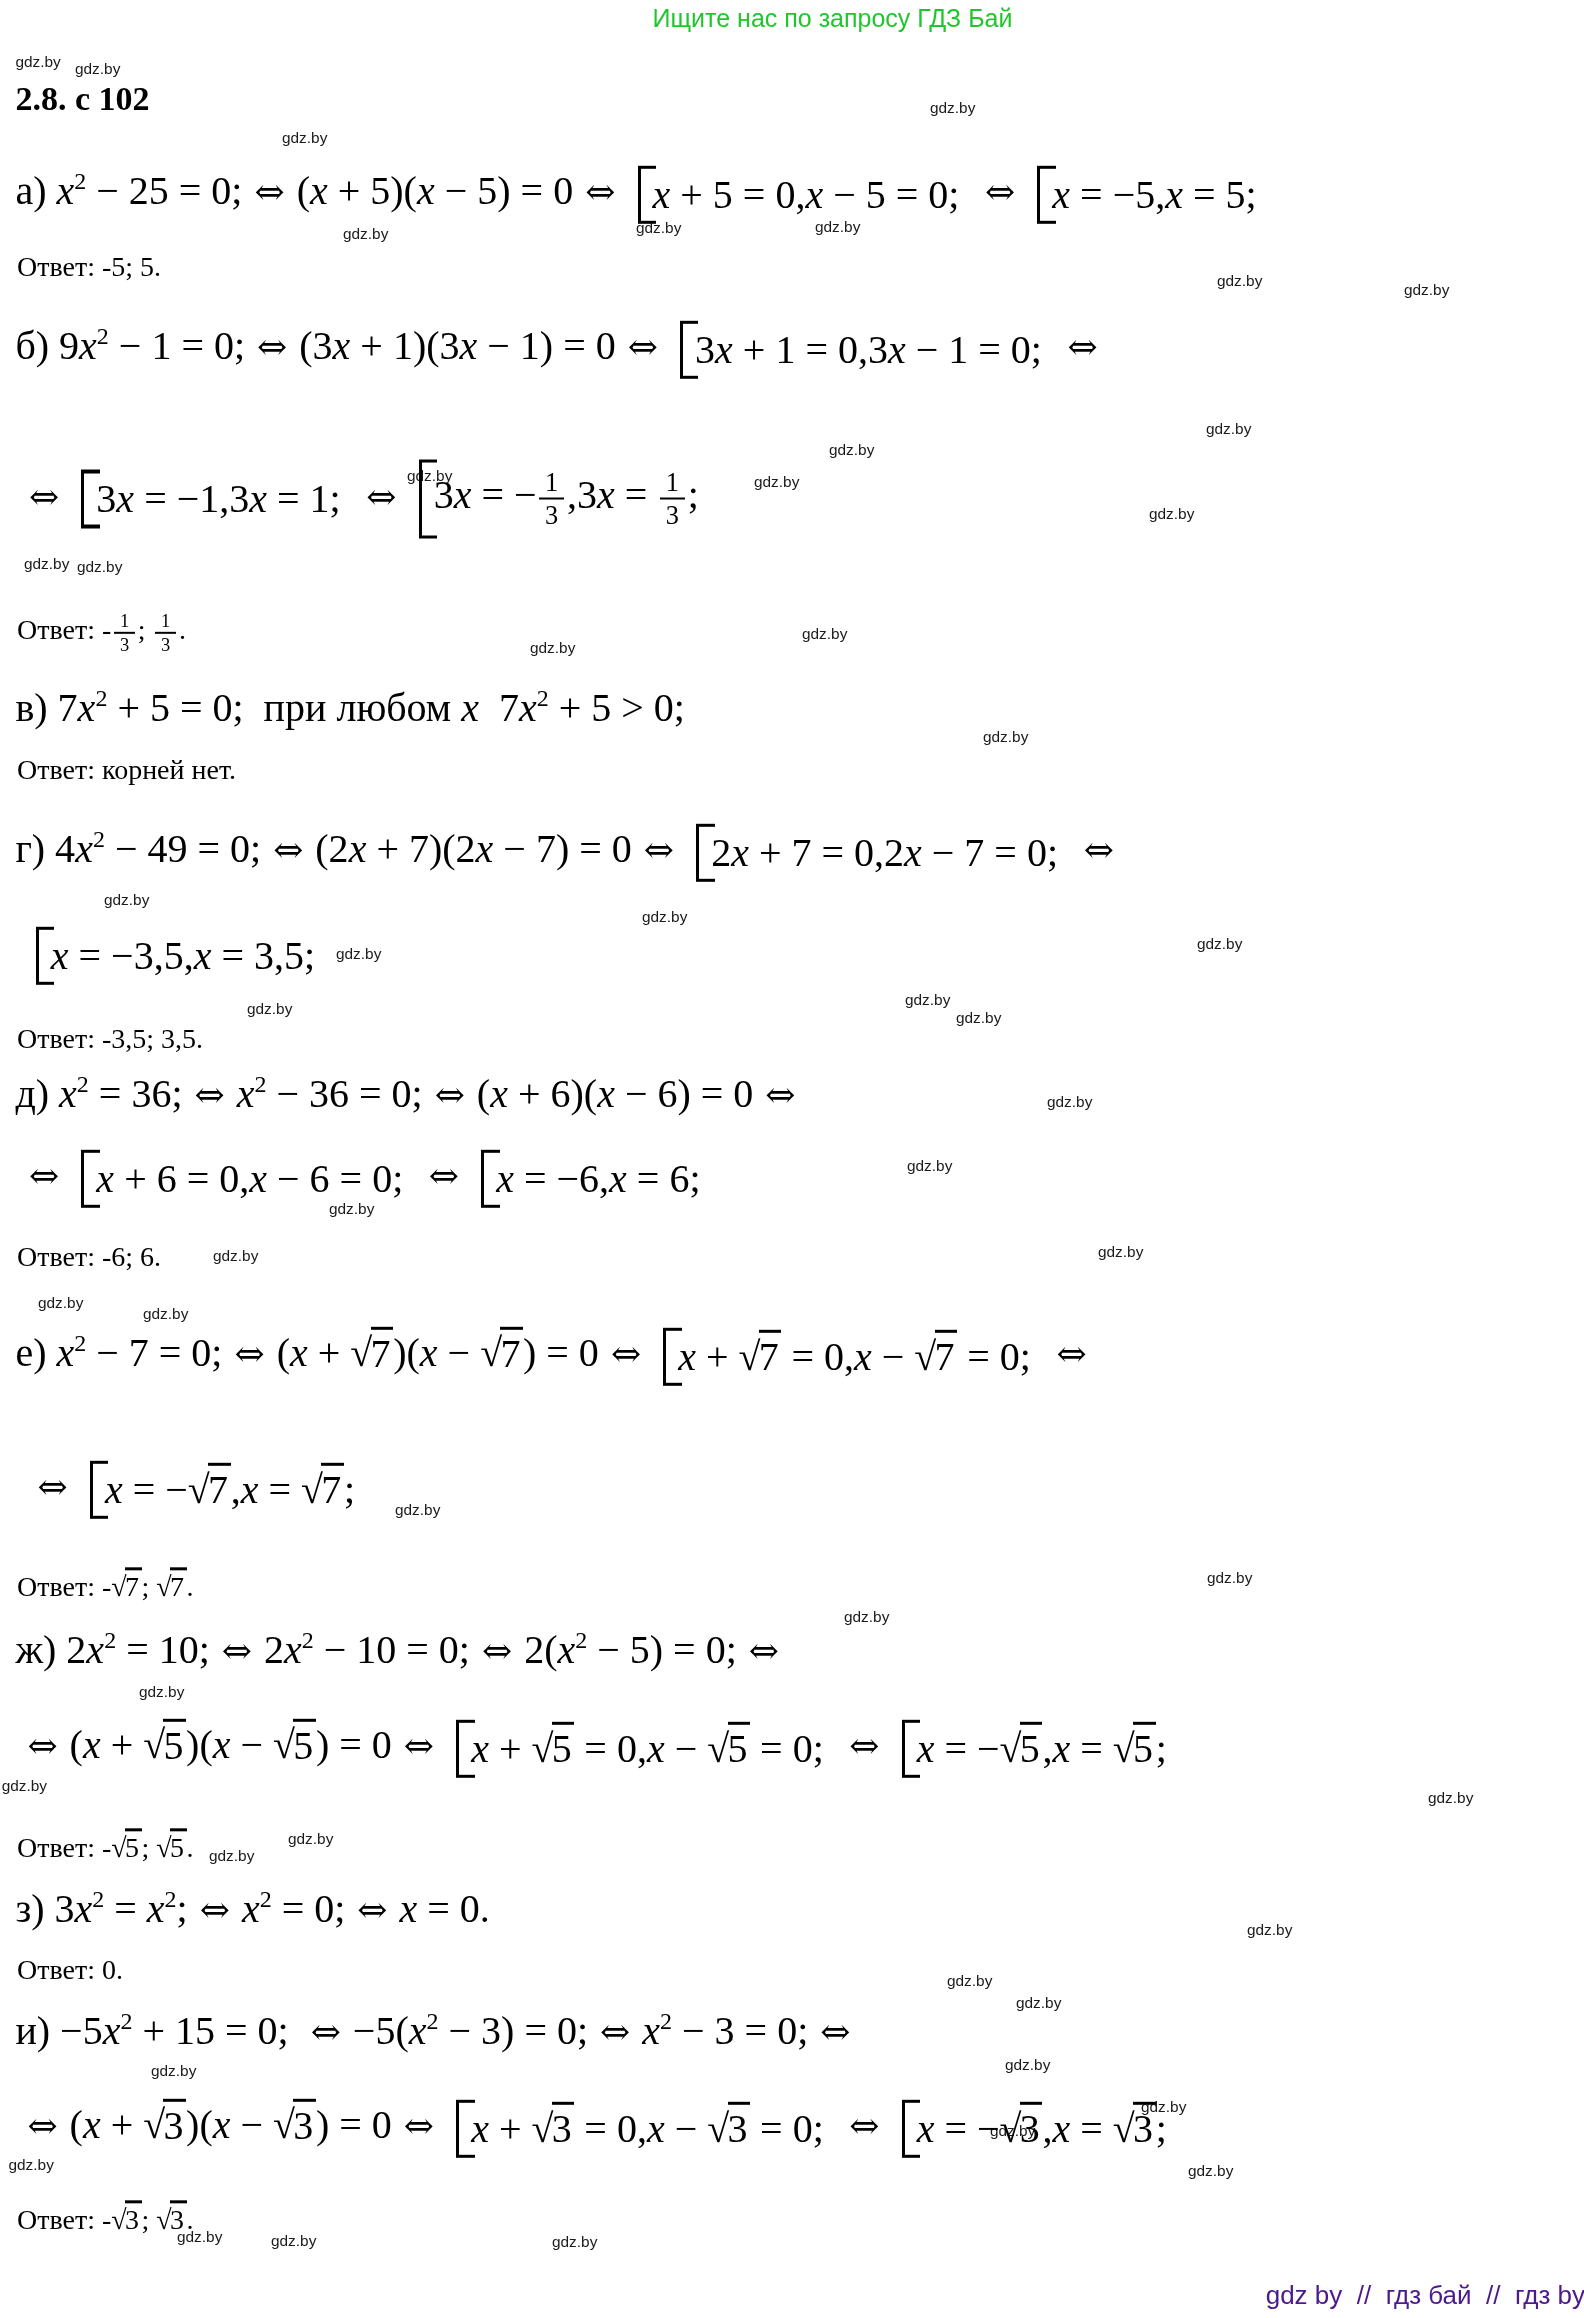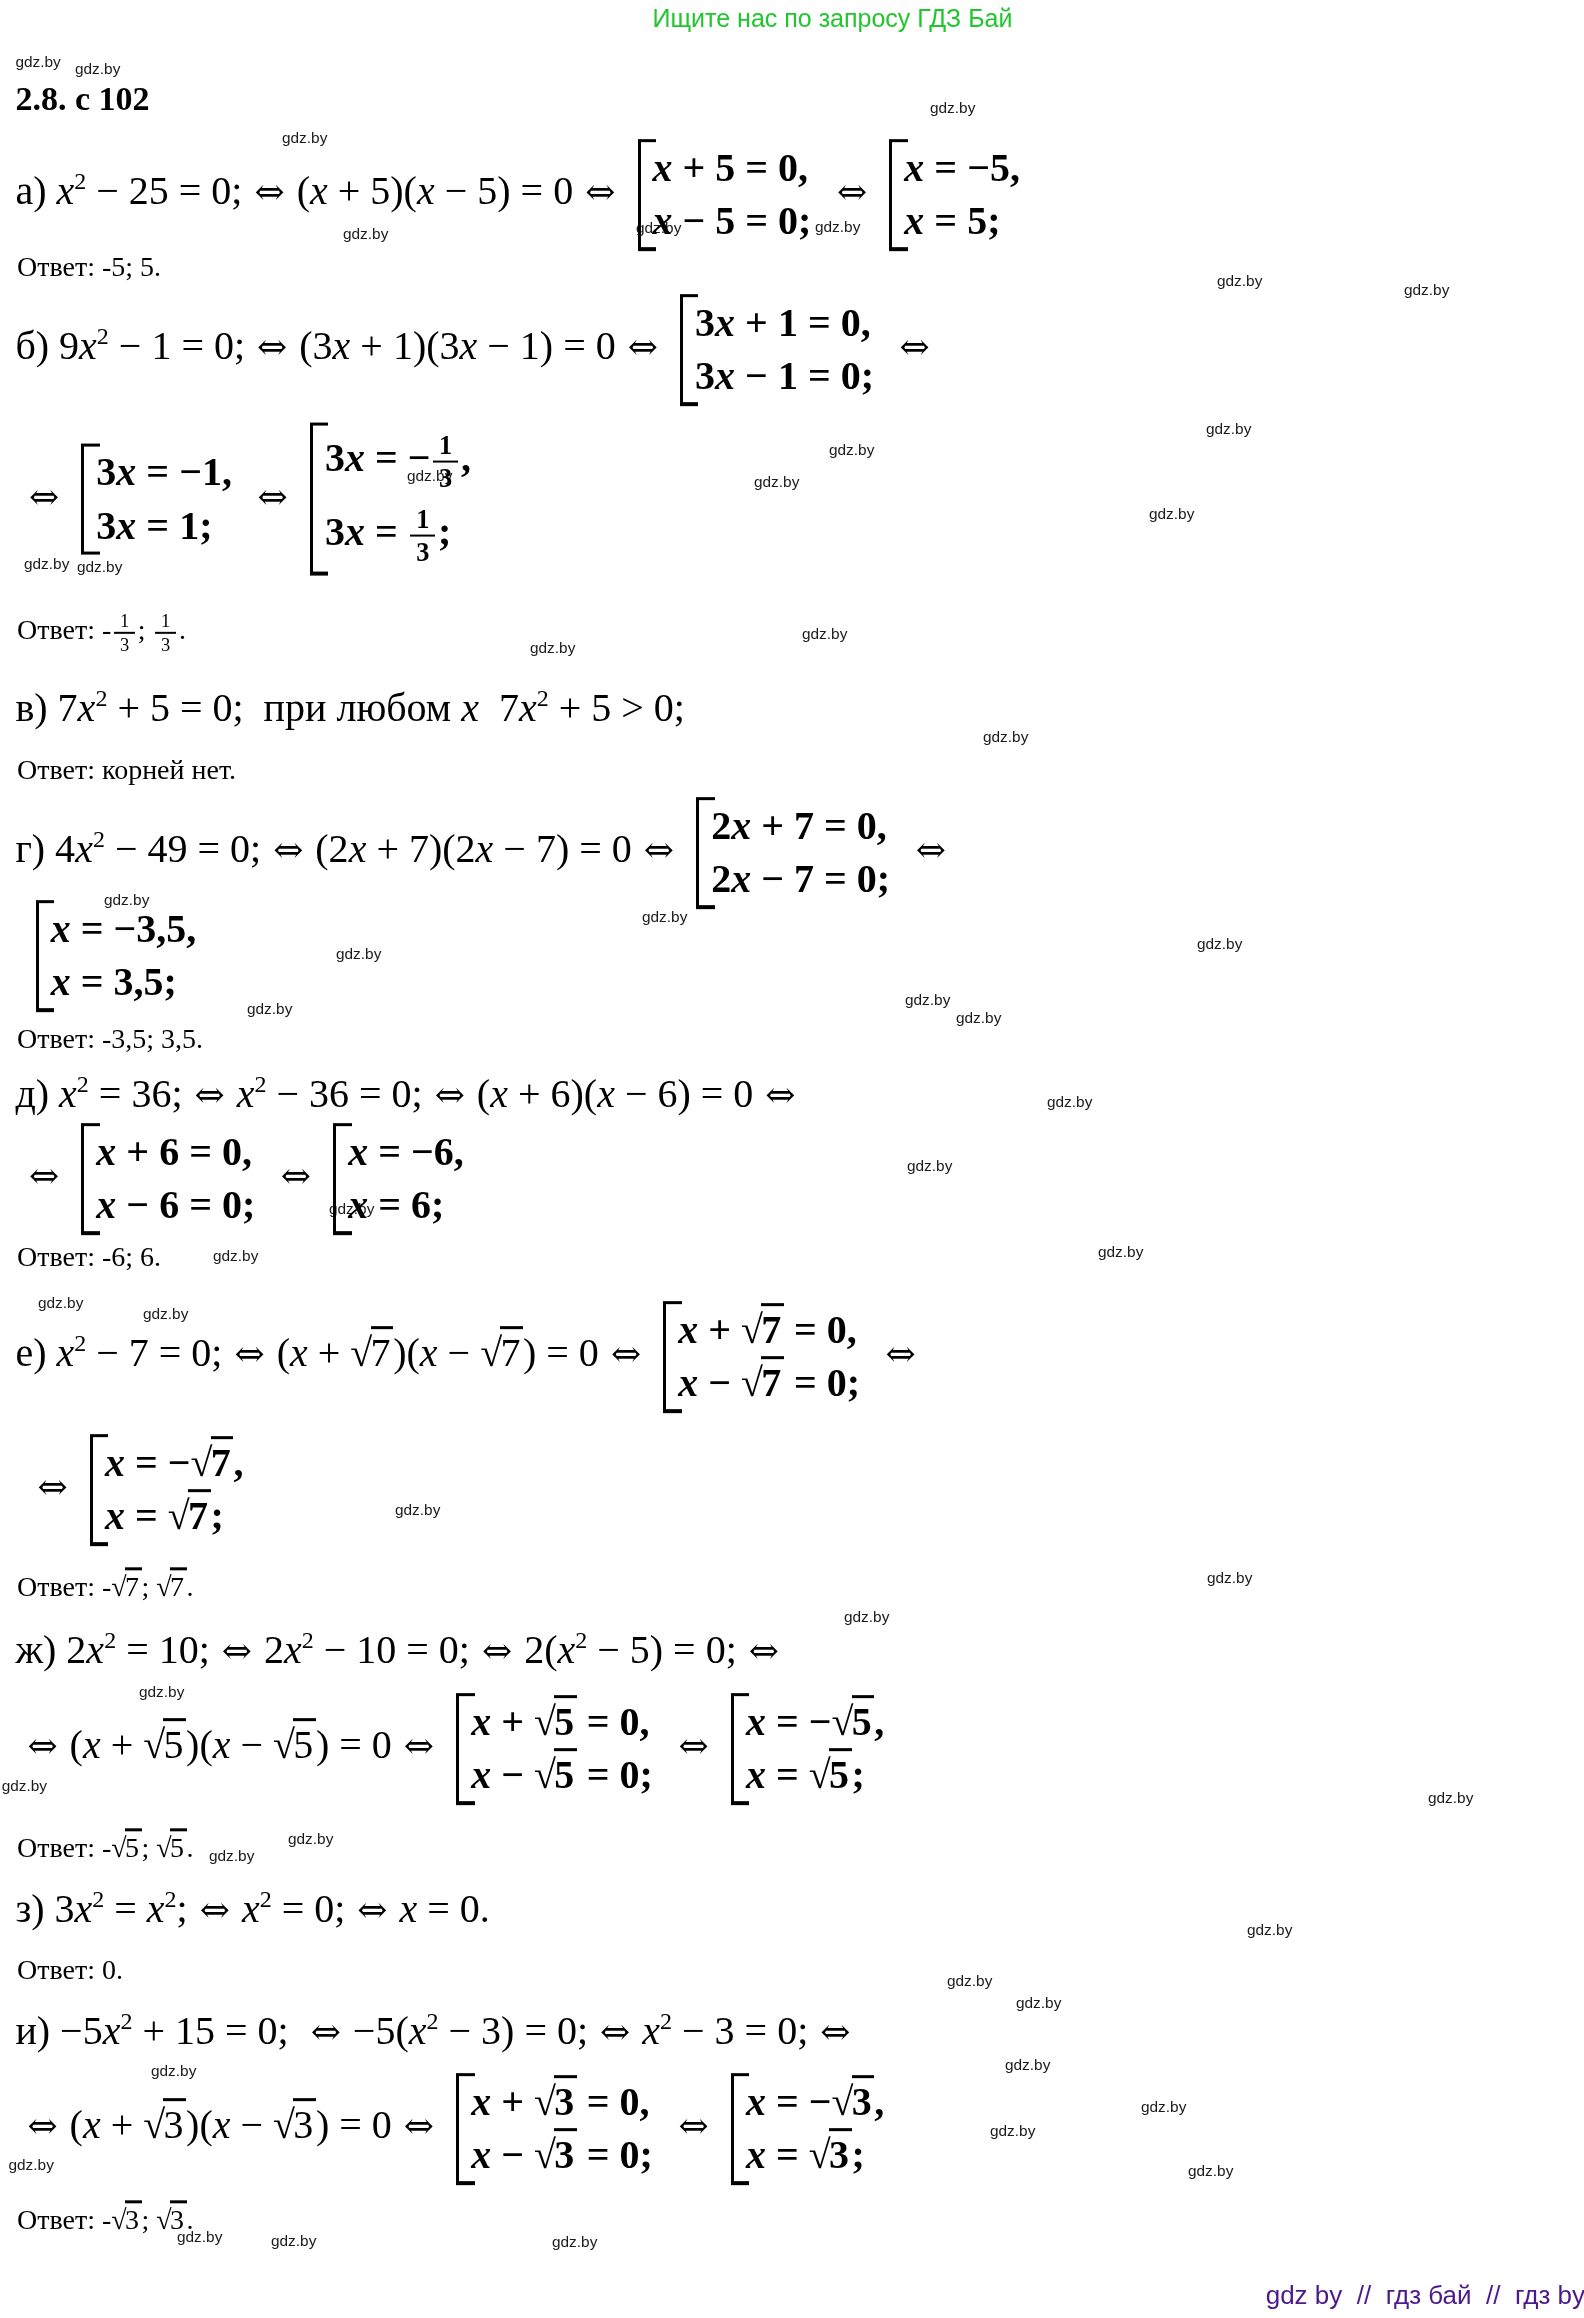--- a/index.html
+++ b/index.html
@@ -29,23 +29,23 @@
     transform:translateY(-50%);
   }
   .ans{font-size:28px;}
   .var{font-style:italic;}
   .sup{font-size:0.6em;vertical-align:0.62em;}
   .arr{
     font-family:"DejaVu Serif","DejaVu Sans",serif;
     font-size:0.9em;margin:0 12px;
   }
   .sys{
-    display:inline-flex;flex-direction:column;align-items:flex-start;justify-content:center;
+    display:inline-flex;flex-direction:row;align-items:flex-start;justify-content:center;
     vertical-align:middle;margin:0 10.2px;padding:6.8px 3.4px 6.8px 12px;
-    border-left:3.4px solid #000;position:relative;row-gap:8.5px;font-weight:bold;
+    border-left:3.4px solid #000;position:relative;row-gap:8.5px;
   }
   .sys::before,.sys::after{
     content:"";position:absolute;left:0;width:15.4px;height:3.4px;background:#000;
   }
   .sys::before{top:0;}
   .sys::after{bottom:0;}
   .sysrow{display:block;white-space:pre;}
   .frac{
     display:inline-flex;flex-direction:column;align-items:center;
     vertical-align:middle;font-size:0.66em;line-height:1.2;margin:0 2.6px;

